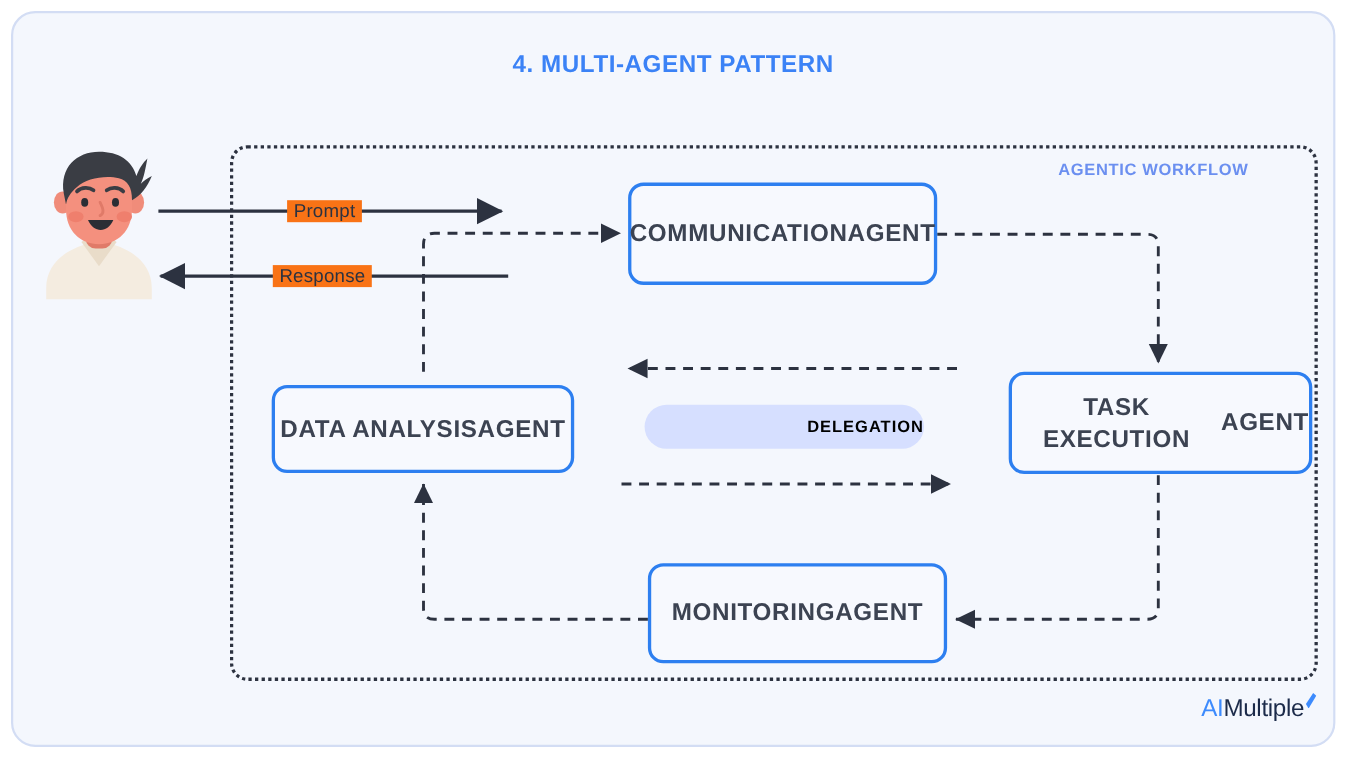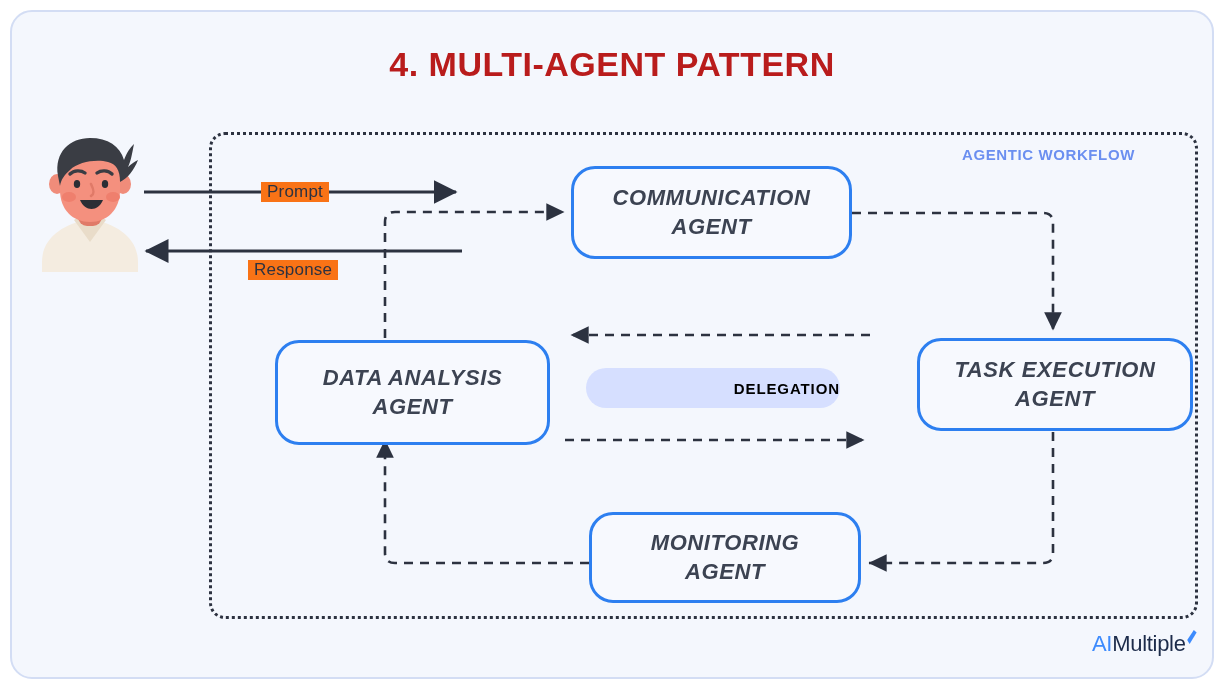--- a/index.html
+++ b/index.html
@@ -27,24 +27,24 @@
     border: 2px solid #d3ddf4;
     border-radius: 22px;
   }
   
   .title {
     position: absolute;
     left: 0;
     top: 45px;
     width: 1224px;
     text-align: center;
-    font-size: 34px;
+    font-size: 22px;
     font-weight: bold;
     letter-spacing: 0.5px;
-    color: #b91c1c;
+    color: #3b82f6;
   }
   
   .workflow-box {
     position: absolute;
     left: 209px;
     top: 132px;
     width: 989px;
     height: 487px;
     box-sizing: border-box;
     border: 3px dotted #2c3240;
@@ -58,35 +58,33 @@
     font-weight: bold;
     letter-spacing: 0.6px;
     color: #6b8ff0;
   }
   
   .agent {
     position: absolute;
     box-sizing: border-box;
     background: #f7f9fe;
     border: 3px solid #2d7ff0;
-    border-radius: 24px;
+    border-radius: 14px;
     display: flex;
-    flex-direction: column;
     align-items: center;
     justify-content: center;
     color: #3c4352;
     font-size: 22px;
     font-weight: bold;
     letter-spacing: 0.6px;
     line-height: 1.28;
     text-align: center;
-    font-style: italic;
   }
   .agent-comm  { left: 571px; top: 166px; width: 281px;  height: 93px; }
-  .agent-data  { left: 247px; top: 340px; width: 275px;  height: 105px; margin-left: 28px; }
+  .agent-data  { left: 247px; top: 350px; width: 275px;  height: 80px; }
   .agent-task  { left: 917px; top: 338px; width: 276px;  height: 93px; text-align: center; }
   .agent-mon   { left: 589px; top: 512px; width: 272px;  height: 91px; }
 
   
   .pill {
     position: absolute;
     left: 586px;
     top: 368px;
     width: 254px;
     height: 40px;
@@ -104,21 +102,21 @@
   .flowlabel {
     position: absolute;
     font-size: 17px;
     font-weight: 400;
     color: #2c3240;
     background: #f97316;
     padding: 0 6px;
     letter-spacing: 0.2px;
   }
   .lbl-prompt   { left: 261px; top: 182px; }
-  .lbl-response { left: 248px; top: 241px; margin-top: 19px; }
+  .lbl-response { left: 248px; top: 241px; }
 
   
   svg.overlay {
     position: absolute;
     left: 0;
     top: 0;
     width: 1224px;
     height: 689px;
     pointer-events: none;
   }

